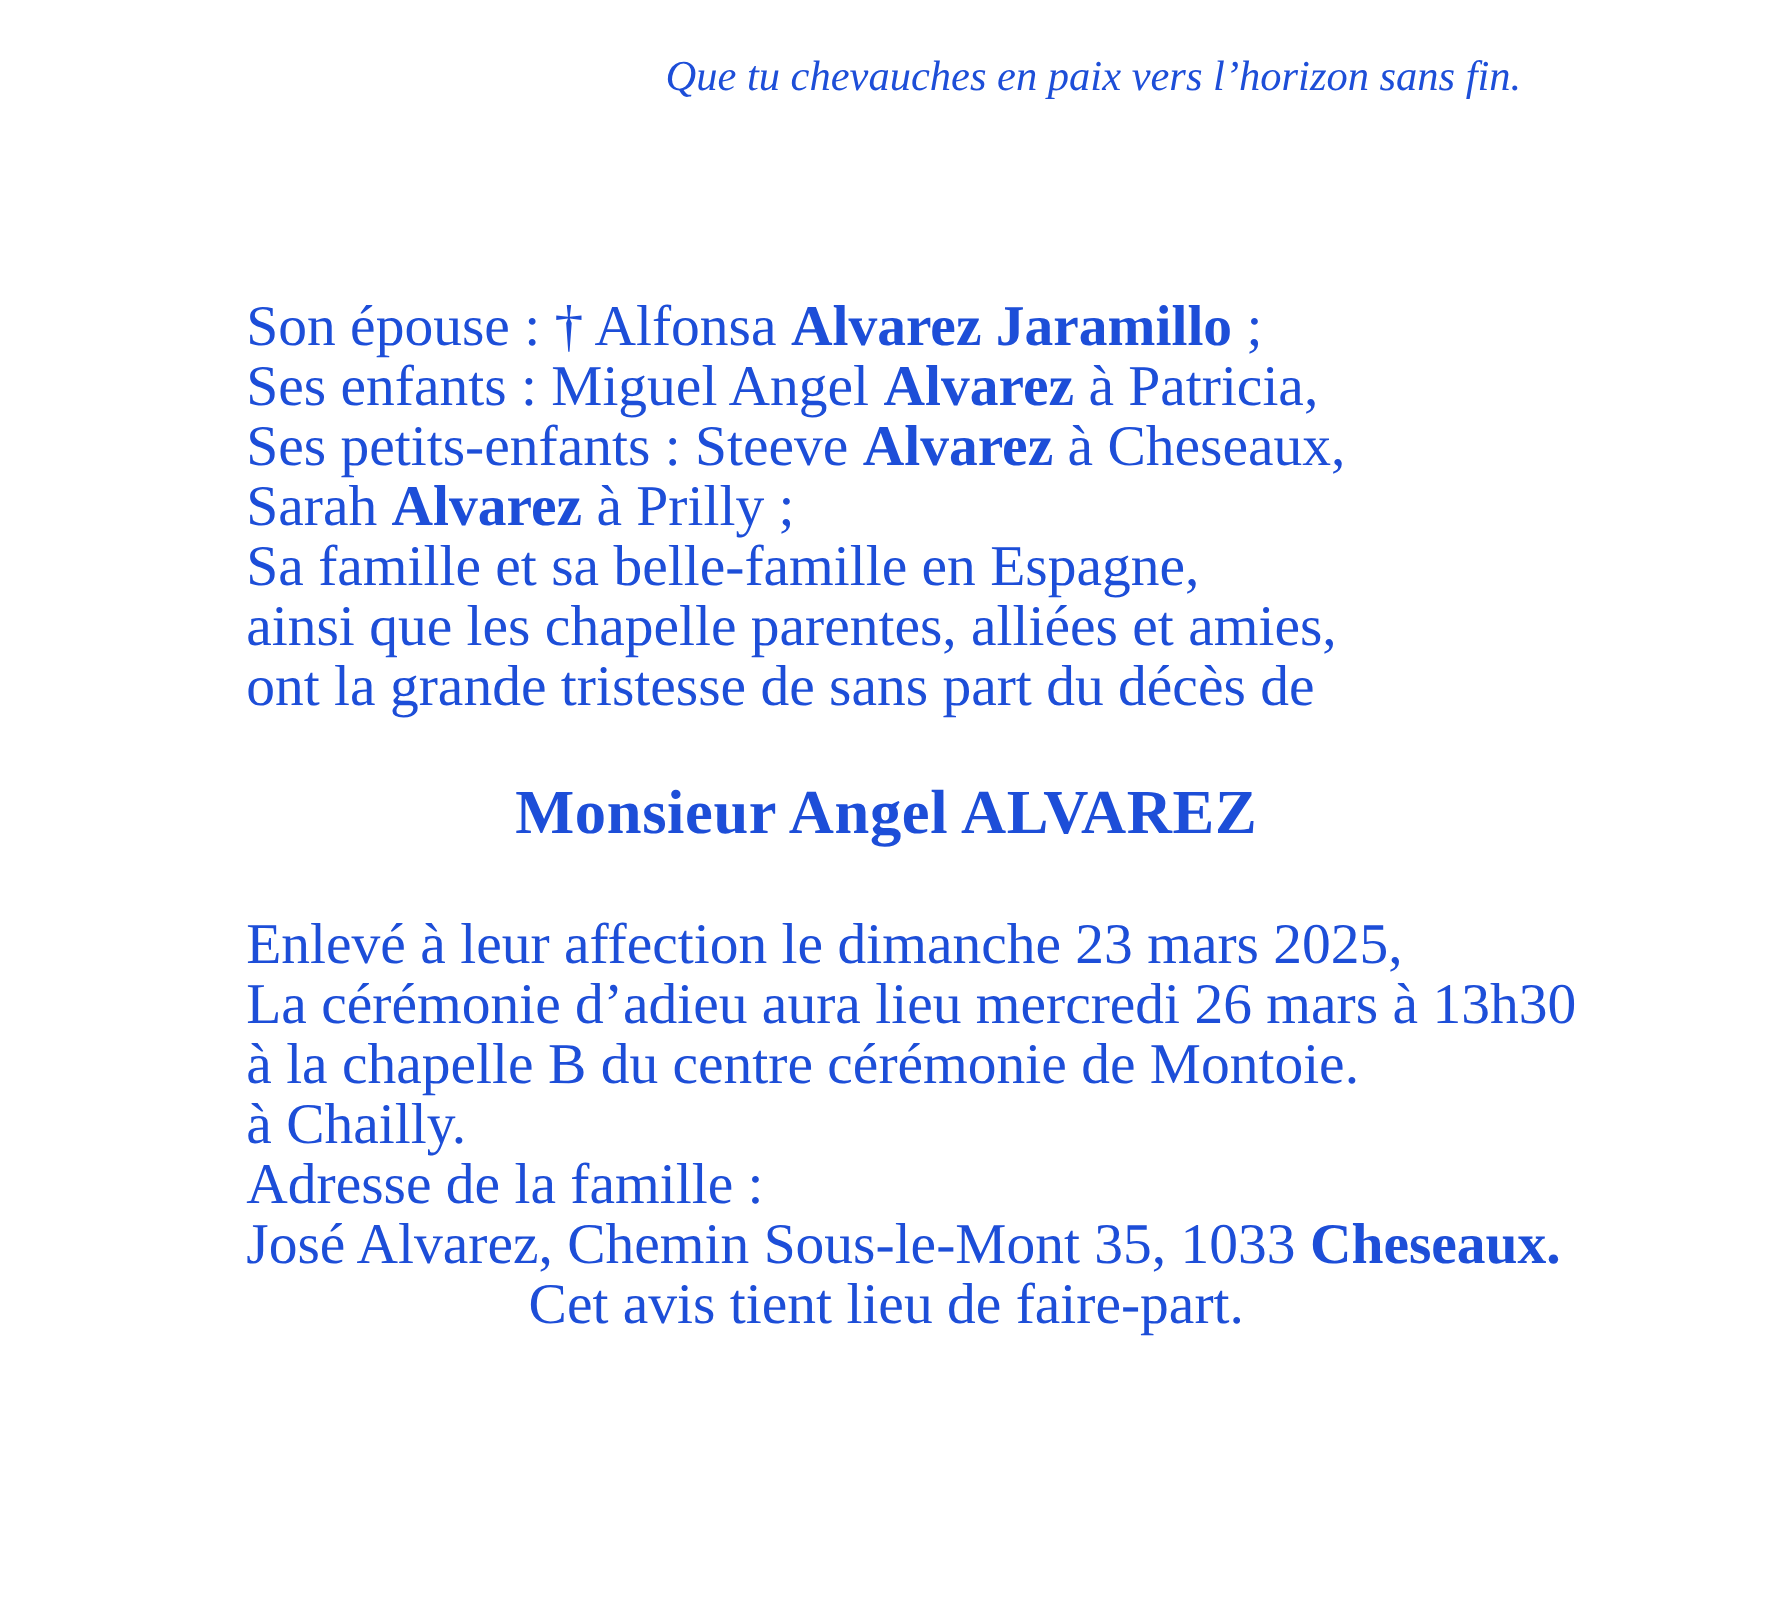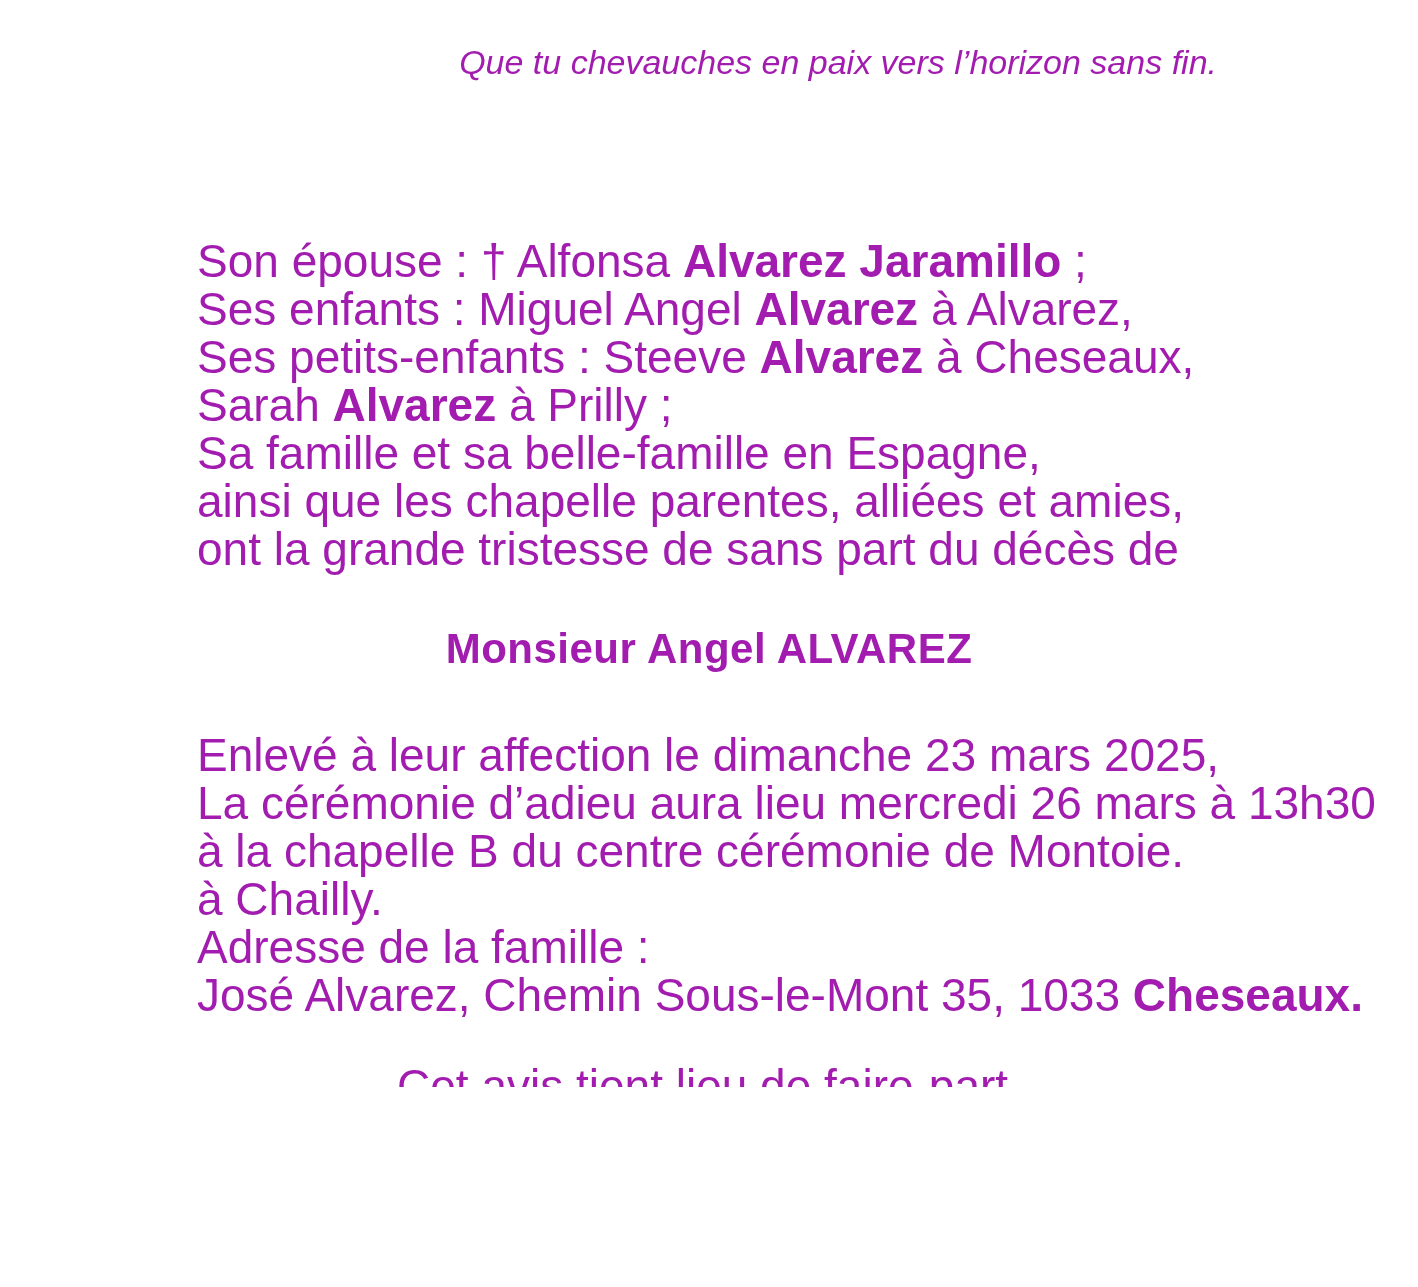--- a/index.html
+++ b/index.html
@@ -5,22 +5,22 @@
   html, body {
     margin: 0;
     padding: 0;
     background: #ffffff;
   }
   .page {
     position: relative;
     width: 1418px;
     height: 1087px;
     background: #ffffff;
-    color: #a21caf;
-    font-family: Liberation Sans, sans-serif;
+    color: #1d4ed8;
+    font-family: Liberation Serif, serif;
     overflow: hidden;
   }
   .epigraph {
     position: absolute;
     top: 40px;
     right: 201px;
     margin: 0;
     font-style: italic;
     font-size: 34px;
     line-height: 44px;
@@ -42,44 +42,43 @@
   .line sup {
     font-size: 0.58em;
     line-height: 0;
     vertical-align: super;
   }
   .bold {
     font-weight: 700;
   }
   .title {
     margin: 50px 0 56px 0;
-    font-size: 42px;
+    font-size: 50px;
     line-height: 52px;
     font-weight: 700;
     text-align: center;
     letter-spacing: 0.5px;
   }
   .closing {
     padding-left: 0;
     text-align: center;
-    margin-top: 43px;
   }
 </style>
 </head>
 <body>
 
 <div class="page">
 
   <p class="epigraph">Que tu chevauches en paix vers l’horizon sans fin.</p>
 
   <div class="content">
 
     <div class="block">
         <p class="line"><span>Son épouse : † Alfonsa </span><span class="bold">Alvarez Jaramillo</span><span> ;</span></p>
-        <p class="line"><span>Ses enfants : Miguel Angel </span><span class="bold">Alvarez</span><span> à Alvarez,</span></p>
+        <p class="line"><span>Ses enfants : Miguel Angel </span><span class="bold">Alvarez</span><span> à Patricia,</span></p>
         <p class="line"><span>Ses petits-enfants : Steeve </span><span class="bold">Alvarez</span><span> à Cheseaux,</span></p>
         <p class="line"><span>Sarah </span><span class="bold">Alvarez</span><span> à Prilly ;</span></p>
         <p class="line"><span>Sa famille et sa belle-famille en Espagne,</span></p>
         <p class="line"><span>ainsi que les chapelle parentes, alliées et amies,</span></p>
         <p class="line"><span>ont la grande tristesse de sans part du décès de</span></p>
       </div>
 
     <h1 class="title">Monsieur Angel ALVAREZ</h1>
 
     <div class="block">

